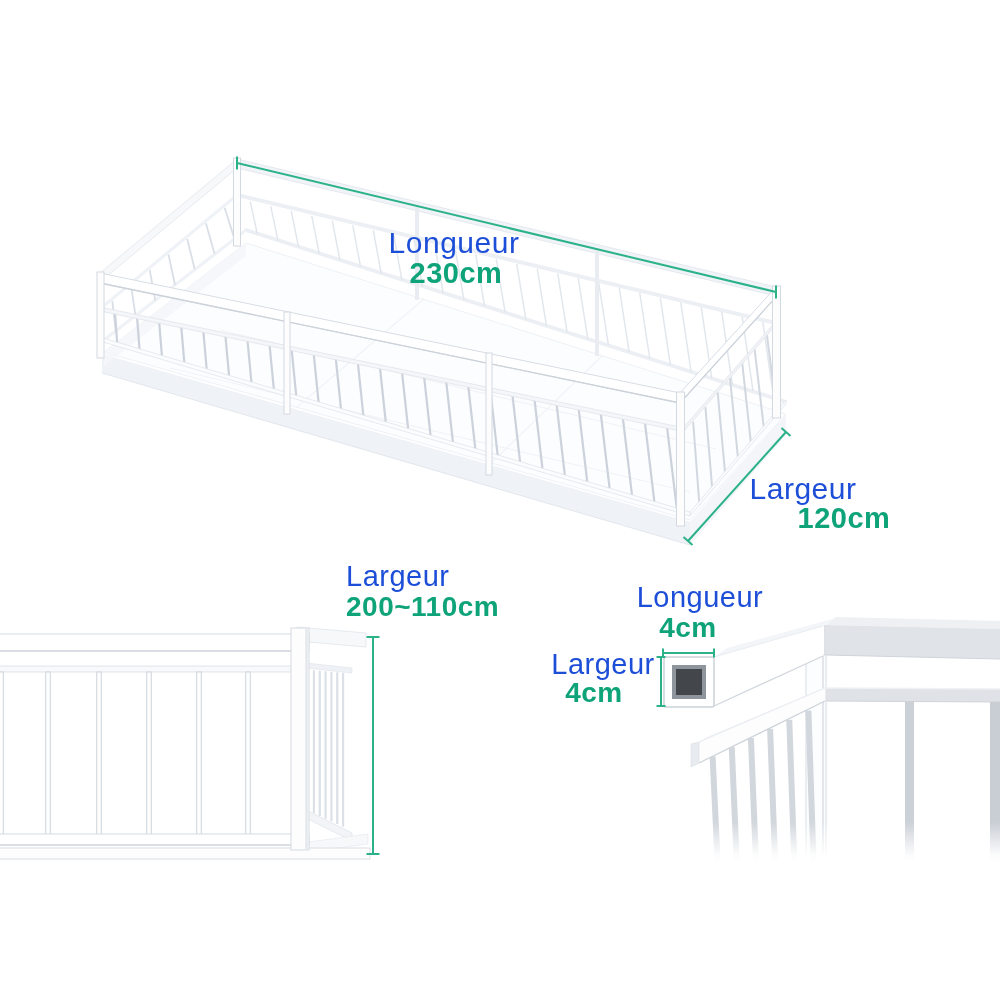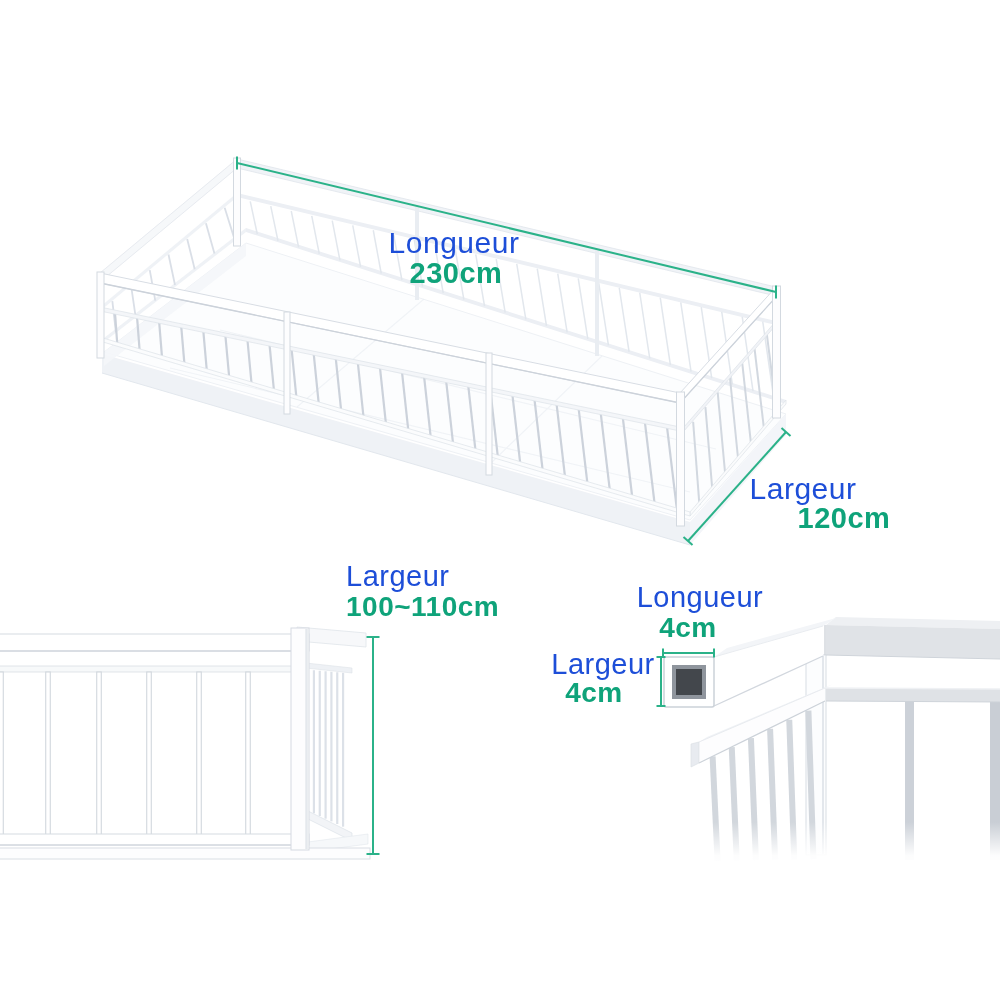--- a/index.html
+++ b/index.html
@@ -256,21 +256,21 @@
   </g>
 </svg>
 
 <div class="lbl" style="left:454px;top:243px;font-size:30px">Longueur</div>
 <div class="val" style="left:456px;top:273px;font-size:29px">230cm</div>
 
 <div class="lbl" style="left:803px;top:489px;font-size:30px">Largeur</div>
 <div class="val" style="left:844px;top:518px;font-size:29px">120cm</div>
 
 <div class="lbl left-anchored" style="left:346px;top:562px">Largeur</div>
-<div class="val left-anchored" style="left:346px;top:593px">100~110cm</div>
+<div class="val left-anchored" style="left:346px;top:593px">200~110cm</div>
 
 <div class="lbl" style="left:700px;top:597px">Longueur</div>
 <div class="val" style="left:688px;top:628px">4cm</div>
 
 <div class="lbl" style="left:603px;top:664px">Largeur</div>
 <div class="val" style="left:594px;top:693px">4cm</div>
 
 </div>
 
 </body></html>

